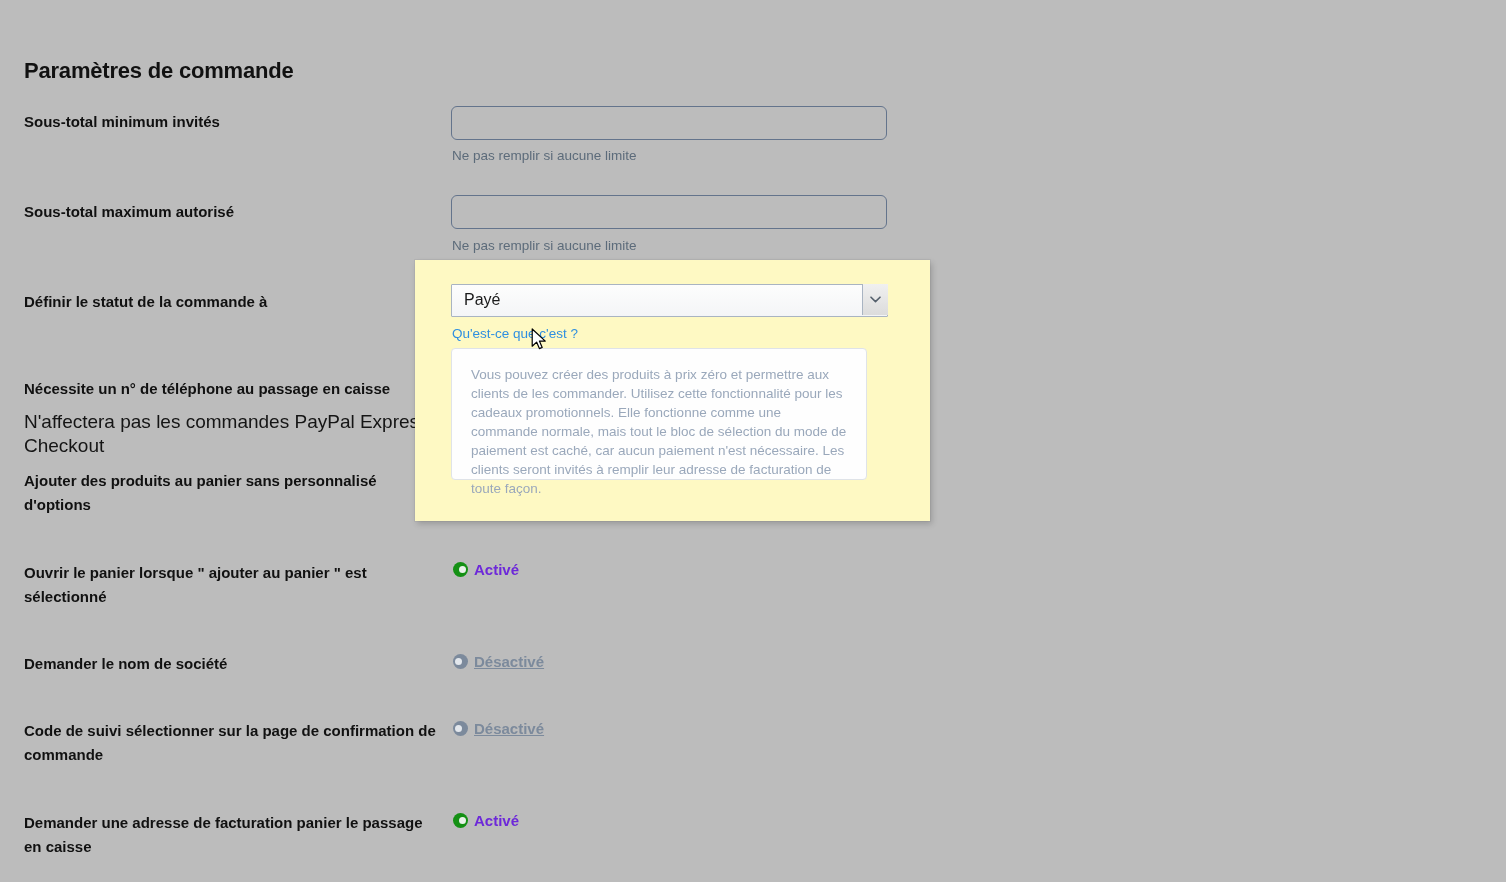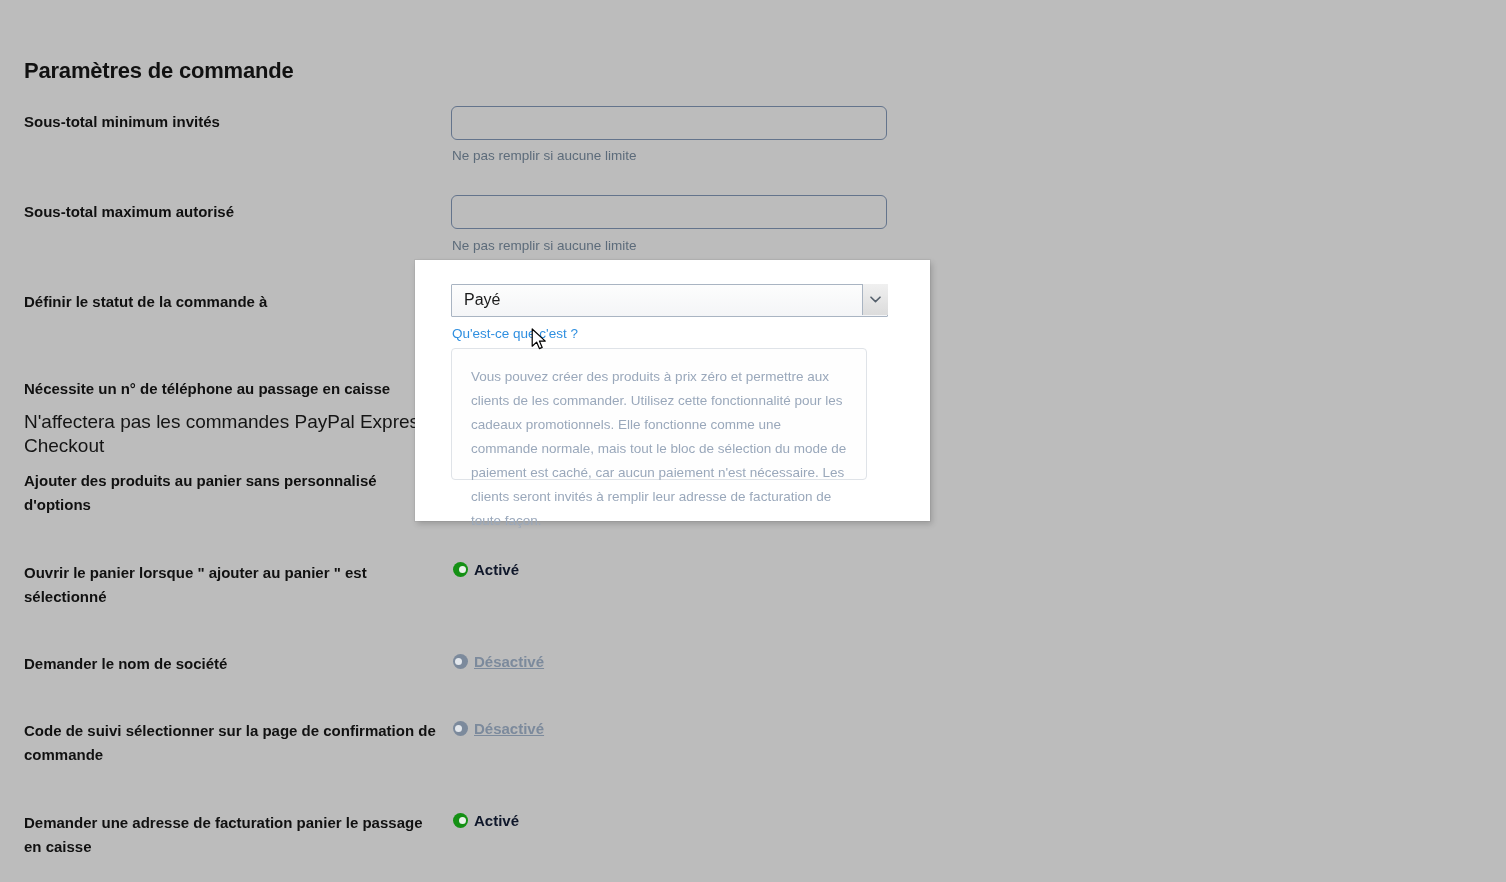--- a/index.html
+++ b/index.html
@@ -118,21 +118,21 @@
   }
   .select-arrow svg { display: block; }
 
   
   .popup-card {
     position: absolute;
     left: 415px;
     top: 224px;
     width: 515px;
     height: 261px;
-    background: #ffffff;
+    background: #fef9c3;
     box-shadow: 0 0 0 1px rgba(0,0,0,0.04), 2px 3px 6px rgba(0,0,0,0.18);
     z-index: 40;
   }
 
   .help-link {
     position: absolute;
     font-size: 13.5px;
     color: #2f8fe0;
     text-decoration: none;
     line-height: 16px;
@@ -142,21 +142,21 @@
   .tooltip-box {
     position: absolute;
     box-sizing: border-box;
     background: #fefefe;
     border: 1px solid #dfe3e8;
     border-radius: 4px;
     padding: 16px 18px 16px 19px;
   }
   .tooltip-text {
     font-size: 13.5px;
-    line-height: 24px;
+    line-height: 19px;
     color: #9aa8bb;
     display: block;
   }
 
   
   .toggle {
     position: absolute;
     display: flex;
     align-items: center;
     gap: 6px;
@@ -177,21 +177,21 @@
     height: 7px;
     border-radius: 50%;
     top: 4px;
   }
   .toggle.on  .toggle-glyph { background: #149014; }
   .toggle.on  .toggle-glyph::after { background: #e9f2e9; right: 2px; }
   .toggle.off .toggle-glyph { background: #7c8a9c; }
   .toggle.off .toggle-glyph::after { background: #e3e7ec; left: 2px; }
 
   .toggle-label { font-size: 15px; font-weight: bold; line-height: 15px; }
-  .toggle.on  .toggle-label { color: #0f172a; }
+  .toggle.on  .toggle-label { color: #6d28d9; }
   .toggle.off .toggle-label { color: #7c8a9c; text-decoration: underline; }
 
   
   .cursor {
     position: absolute;
     z-index: 90;
     pointer-events: none;
   }
 </style>
 </head>

